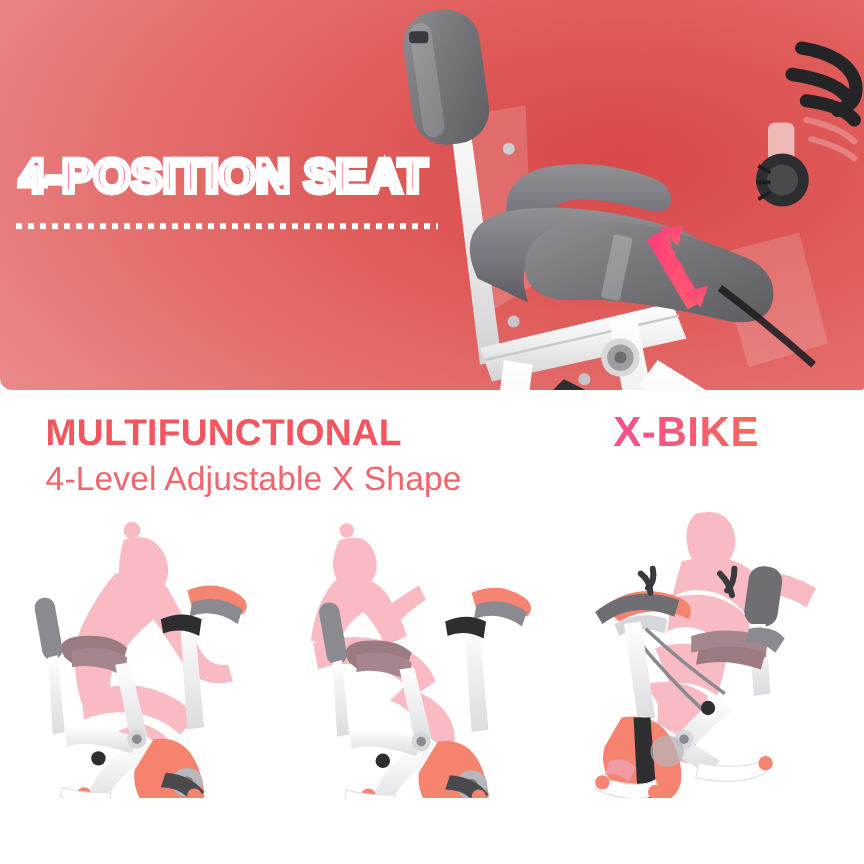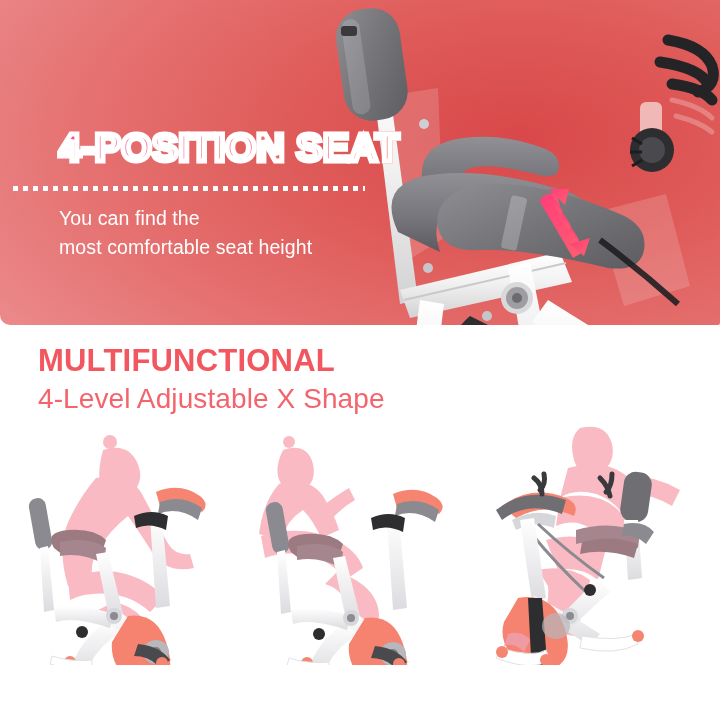--- a/index.html
+++ b/index.html
@@ -35,21 +35,20 @@
     top: 0;
     width: 720px;
     height: 340px;
     pointer-events: none;
   }
 
   .hero-text {
     position: absolute;
     left: 16px;
     z-index: 6;
-    margin-left: 43px;
   }
 
   #headline {
     top: 128px;
     font-size: 39px;
     font-weight: bold;
     letter-spacing: 0.5px;
     line-height: 1;
     white-space: nowrap;
     background: linear-gradient(90deg, #f5508c 0%, #f5508c 18%, #f4617f 38%, #f26a6c 62%, #f05a50 85%, #ef5a4d 100%);
@@ -244,30 +243,27 @@
     <g>
       <path d="M470 316 q-12 10 -18 24 l22 10 q6 -16 16 -24z" fill="#2e2e31"></path>
     </g>
     <path d="M600 240 q40 30 78 64" stroke="#1f1f22" stroke-width="6" fill="none" opacity="0.9"></path>
   </svg>
 
   <div class="hero-text" id="headline">4-POSITION SEAT</div>
 
   <div id="divider"></div>
 
-  <div class="hero-text" id="subcopy">
-    <div>You can find the</div>
-    <div>most comfortable seat height</div>
-  </div>
 </div>
 
 <div id="mid">
 
   <div id="multifunctional">MULTIFUNCTIONAL</div>
   <div id="sub-x-shape">4-Level Adjustable X Shape</div>
+  <div id="xbike">X-BIKE</div>
 
   <div id="figures">
 
     <div class="figure-cell" style="left:10px">
       <svg width="240" height="245" viewBox="0 0 240 245" xmlns="http://www.w3.org/2000/svg">
         <defs>
           <linearGradient id="f1tube" x1="0" y1="0" x2="0" y2="1">
             <stop offset="0%" stop-color="#ffffff"></stop>
               <stop offset="100%" stop-color="#dcdce0"></stop>
           </linearGradient>

